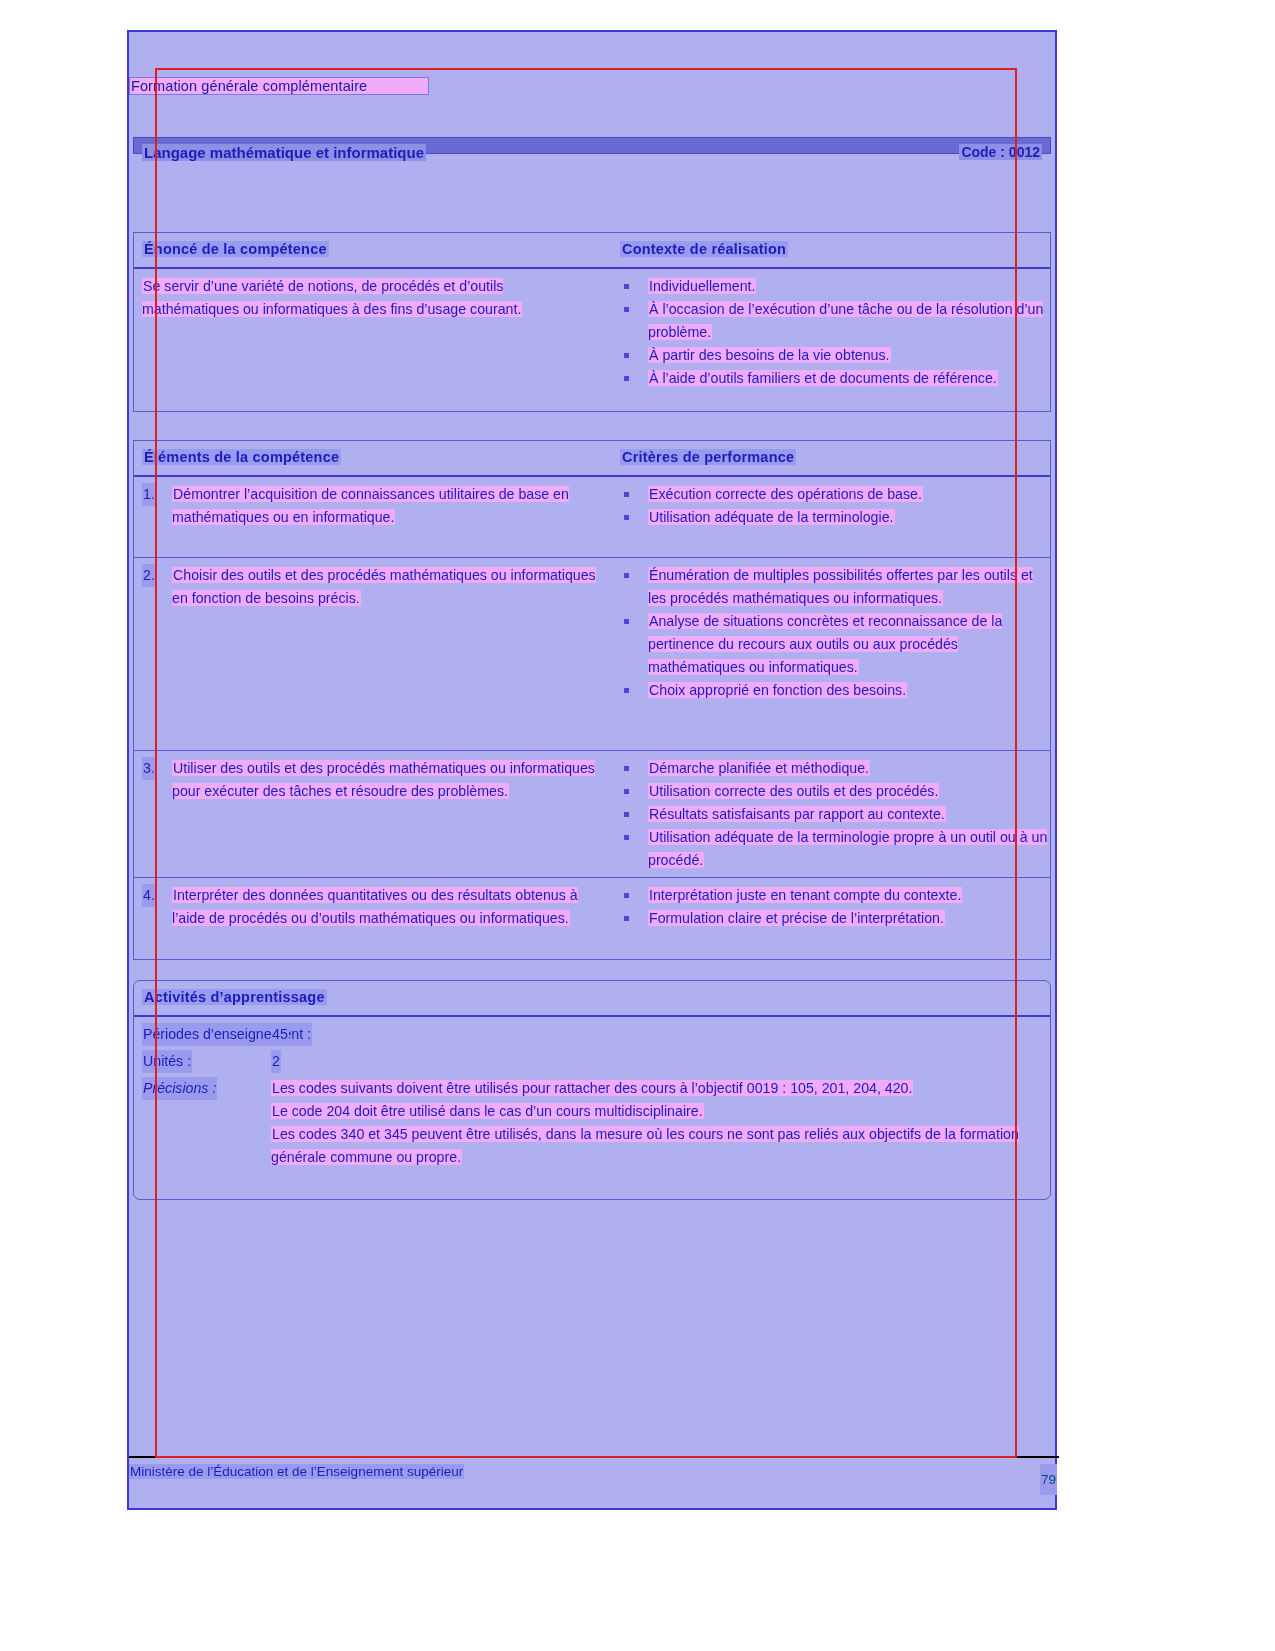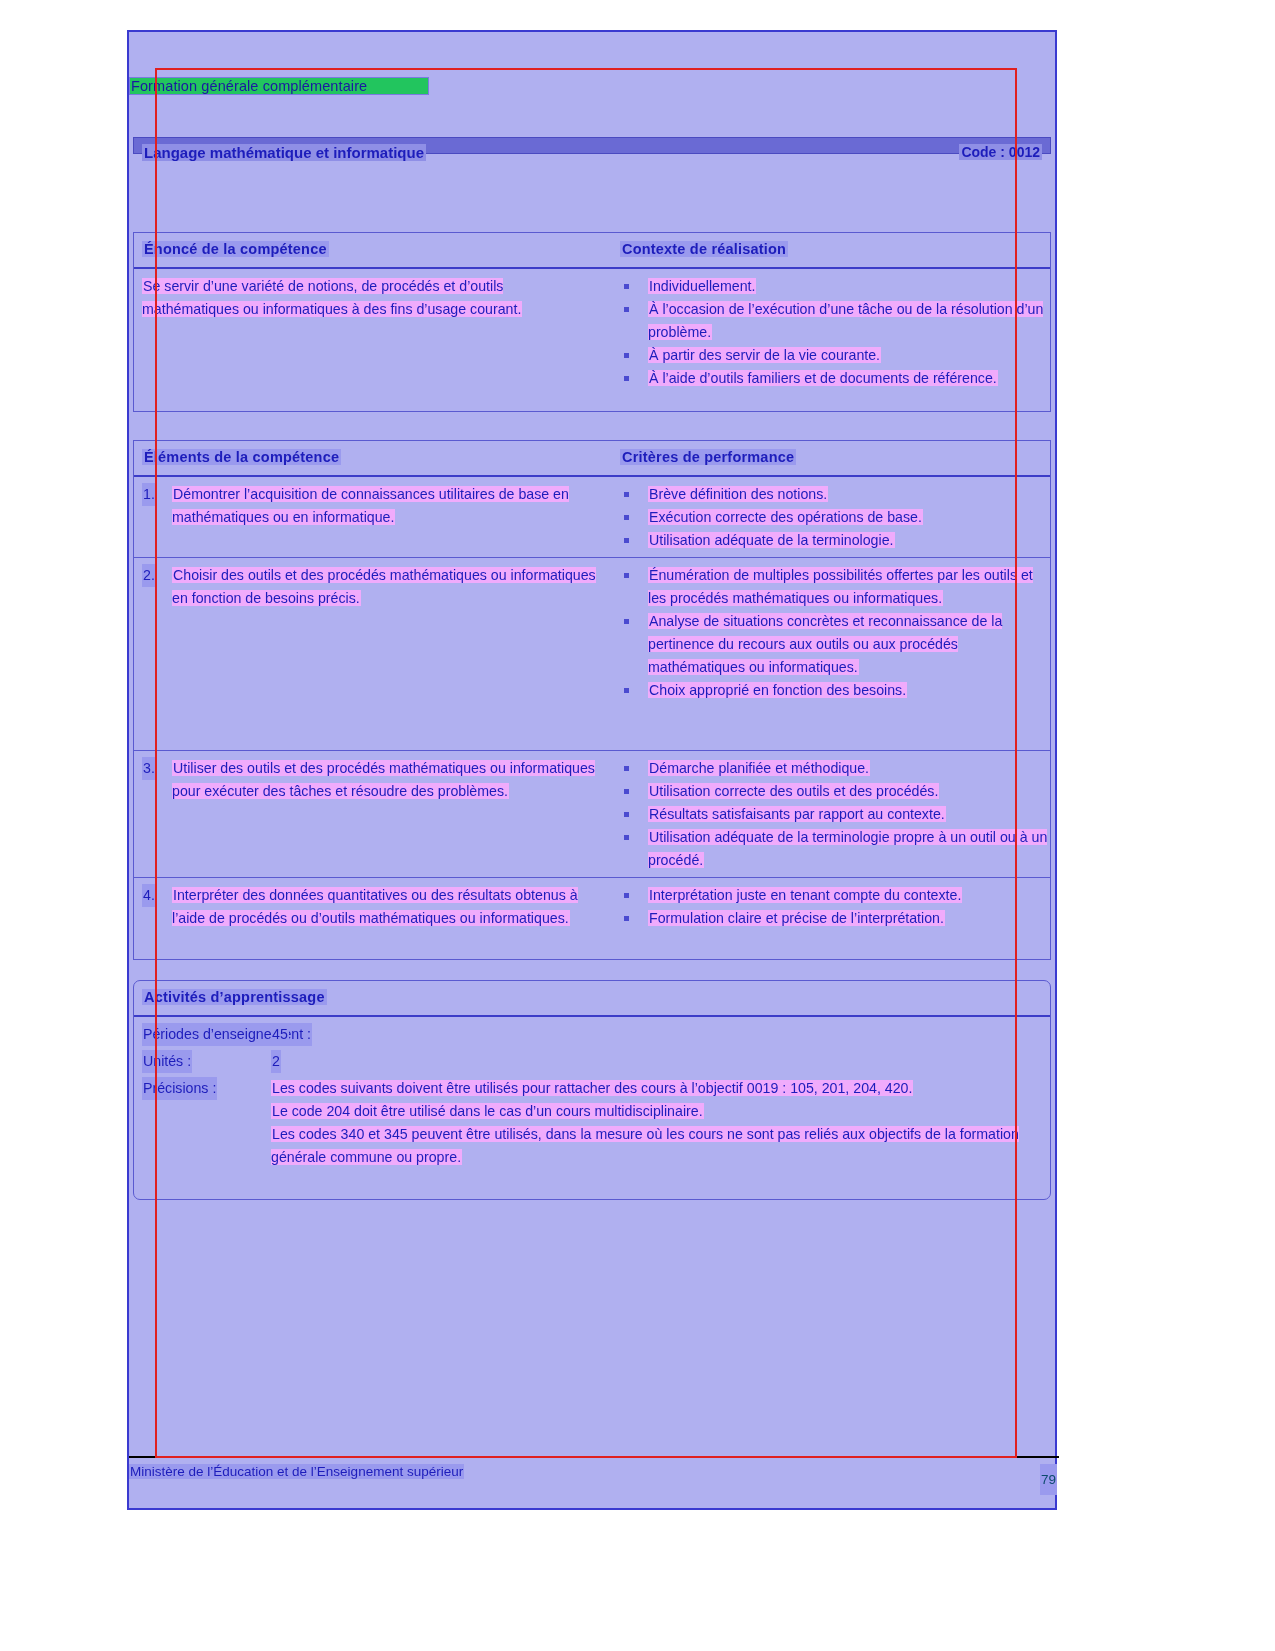--- a/index.html
+++ b/index.html
@@ -22,21 +22,21 @@
     top: 30px;
     width: 930px;
     height: 1480px;
     border: 2px solid #3a3ad0;
     background: #b0b0f0;
     box-sizing: border-box;
   }
 
   
   .sel {
-    background: #22c55e;
+    background: #f0abfc;
     box-shadow: 0 0 0 1px #7a7ae0 inset;
   }
 
   
   #doc-section {
     position: absolute;
     left: 0px;
     top: 45px;
     width: 300px;
     font-size: 14.5px;
@@ -207,20 +207,21 @@
   .prec-first { position: relative; }
   .prec-first .p-lbl {
     position: absolute;
     left: -129px;
     top: 0;
     font-size: 14.2px;
     line-height: 23px;
     color: #1d1dbb;
     background: #9a9aee;
     padding: 0 1px;
+    font-style: italic;
   }
 
   
   #footer-rule {
     position: absolute;
     left: 0px;
     top: 1424px;
     width: 930px;
     height: 2px;
     background: #000000;
@@ -281,41 +282,40 @@
       <span class="h h-left">Énoncé de la compétence</span>
       <span class="h h-right">Contexte de réalisation</span>
     </div>
     <div class="trow" style="height:143px;">
       <div class="col-left">
         <span class="lnw">Se servir d’une variété de notions, de procédés et d’outils mathématiques ou informatiques à des fins d’usage courant.</span>
       </div>
       <div class="col-right">
         <div class="bullet"><span class="bdot"></span><span class="lnw">Individuellement.</span></div>
         <div class="bullet"><span class="bdot"></span><span class="lnw">À l’occasion de l’exécution d’une tâche ou de la résolution d’un problème.</span></div>
-        <div class="bullet"><span class="bdot"></span><span class="lnw">À partir des servir de la vie courante.</span></div>
+        <div class="bullet"><span class="bdot"></span><span class="lnw">À partir des besoins de la vie obtenus.</span></div>
         <div class="bullet"><span class="bdot"></span><span class="lnw">À l’aide d’outils familiers et de documents de référence.</span></div>
       </div>
     </div>
   </div>
 
   <div class="tbox" style="top:408px;height:520px;">
     <div class="thead">
       <span class="h h-left">Éléments de la compétence</span>
       <span class="h h-right">Critères de performance</span>
     </div>
 
     <div class="trow" style="height:80px;">
       <div class="col-left">
         <div class="numitem">
           <span class="num">1.</span>
           <span class="lnw">Démontrer l’acquisition de connaissances utilitaires de base en mathématiques ou en informatique.</span>
         </div>
       </div>
       <div class="col-right">
-        <div class="bullet"><span class="bdot"></span><span class="lnw">Brève définition des notions.</span></div>
         <div class="bullet"><span class="bdot"></span><span class="lnw">Exécution correcte des opérations de base.</span></div>
         <div class="bullet"><span class="bdot"></span><span class="lnw">Utilisation adéquate de la terminologie.</span></div>
       </div>
     </div>
 
     <div class="trow" style="height:192px;">
       <div class="col-left">
         <div class="numitem">
           <span class="num">2.</span>
           <span class="lnw">Choisir des outils et des procédés mathématiques ou informatiques en fonction de besoins précis.</span>

